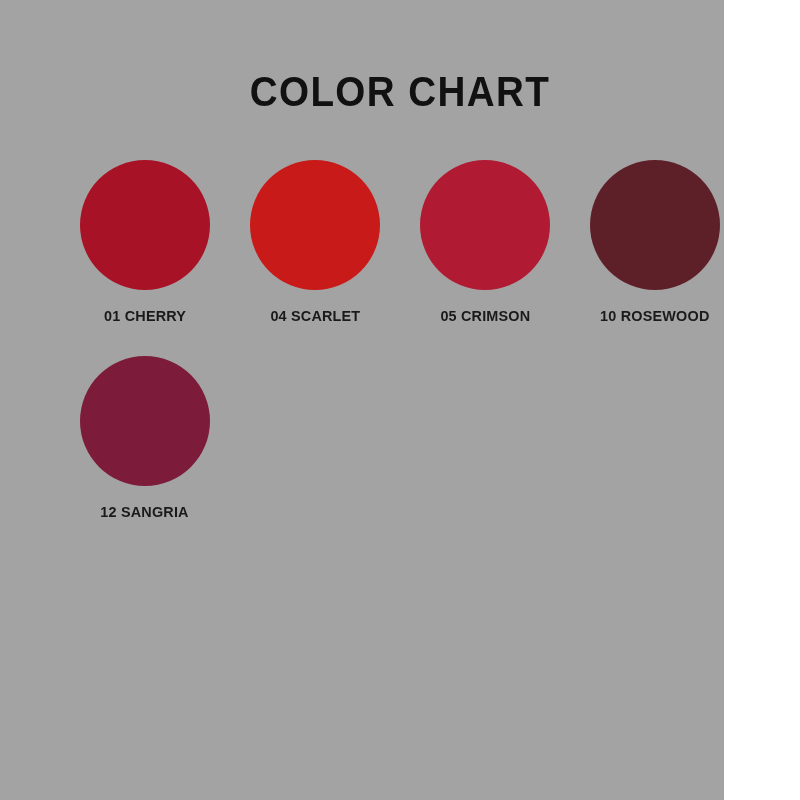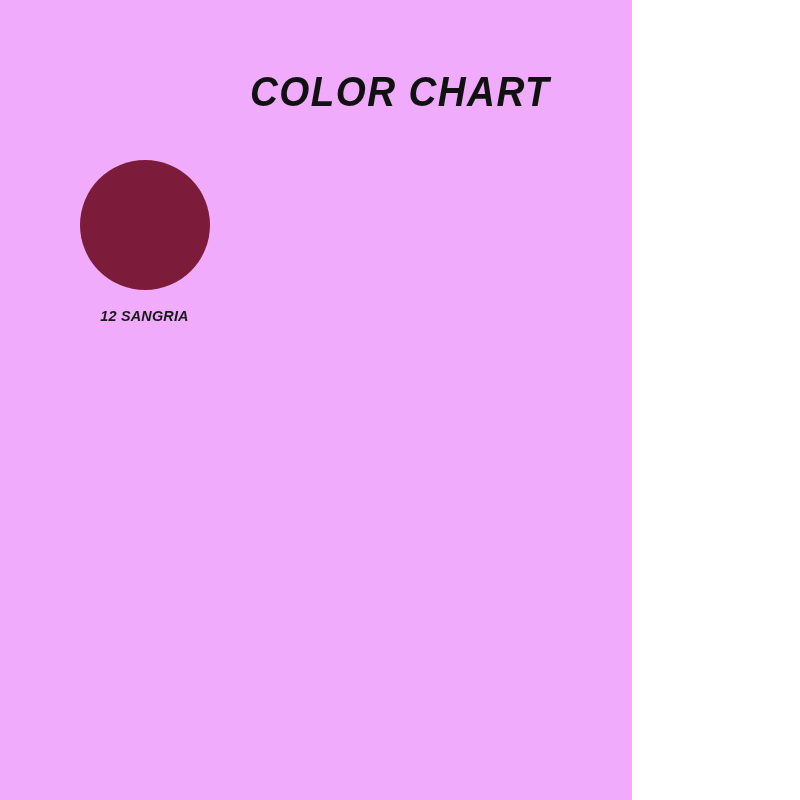--- a/index.html
+++ b/index.html
@@ -9,25 +9,24 @@
   body {
     width: 800px;
     height: 800px;
     background: #ffffff;
     font-family: "Liberation Sans", sans-serif;
     overflow: hidden;
   }
 
   .page {
     position: relative;
-    width: 632px;
+    width: 724px;
     height: 800px;
-    background: #f0abfc;
+    background: #a3a3a3;
     box-sizing: border-box;
-    font-style: italic;
   }
 
   .chart-title {
     position: absolute;
     top: 68px;
     left: 0;
     width: 800px;
     text-align: center;
     font-family: "Liberation Sans Narrow", "Liberation Sans", sans-serif;
     font-size: 42px;
@@ -78,19 +77,35 @@
 </style>
 </head>
 <body style="background: rgb(255, 255, 255);">
 
 <div class="page">
 
   <div class="chart-title">COLOR CHART</div>
 
   <div class="swatch-grid">
 
+  <div class="swatch-cell">
+        <div class="swatch-circle" style="background: rgb(168, 18, 38);"></div>
+        <div class="swatch-label">01 CHERRY</div>
+      </div>
+      <div class="swatch-cell">
+        <div class="swatch-circle" style="background: rgb(200, 26, 24);"></div>
+        <div class="swatch-label">04 SCARLET</div>
+      </div>
+      <div class="swatch-cell">
+        <div class="swatch-circle" style="background: rgb(176, 27, 51);"></div>
+        <div class="swatch-label">05 CRIMSON</div>
+      </div>
+      <div class="swatch-cell">
+        <div class="swatch-circle" style="background: rgb(94, 32, 40);"></div>
+        <div class="swatch-label">10 ROSEWOOD</div>
+      </div>
       <div class="swatch-cell">
         <div class="swatch-circle" style="background: rgb(124, 27, 58);"></div>
         <div class="swatch-label">12 SANGRIA</div>
       </div>
     </div>
 
 </div>
 
 </body></html>

